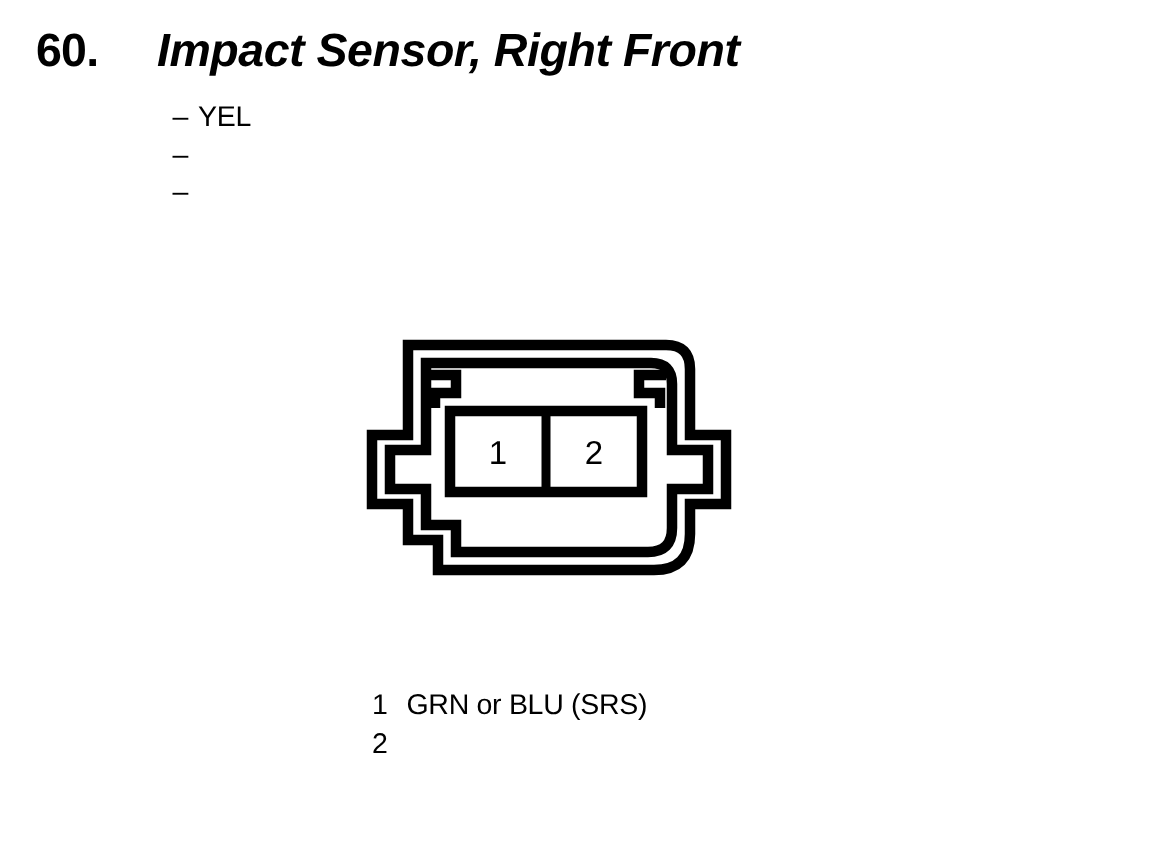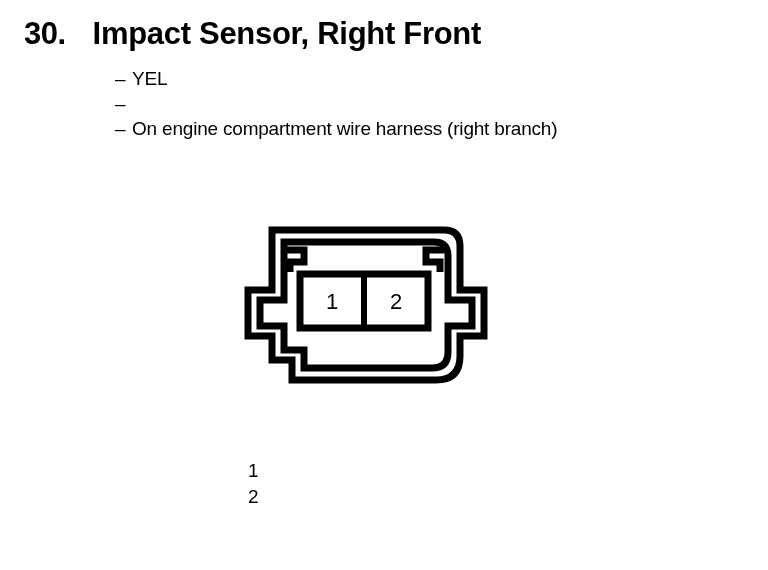--- a/index.html
+++ b/index.html
@@ -33,22 +33,23 @@
   .header-number {
     font-size: 31px;
     font-weight: bold;
     letter-spacing: -0.5px;
     white-space: pre;
   }
   .header-title {
     font-size: 31px;
     font-weight: bold;
     letter-spacing: -0.3px;
-    margin-left: 27px;
+    margin-left: 39px;
     white-space: pre;
+    font-style: italic;
   }
 
   
   .bullets {
     position: absolute;
     left: 115px;
     top: 66px;
     width: 640px;
   }
   .bullet-row {
@@ -102,35 +103,34 @@
   .legend-label {
     white-space: pre;
   }
 </style>
 </head>
 <body>
 
 <div class="page">
 
   <div class="header">
-    <span class="header-number">30.</span>
+    <span class="header-number">60.</span>
     <span class="header-title">Impact Sensor, Right Front</span>
   </div>
 
   <div class="bullets">
     <div class="bullet-row">
       <span class="bullet-dash">–</span>
       <span class="bullet-text">YEL</span>
     </div>
     <div class="bullet-row">
       <span class="bullet-dash">–</span>
     </div>
     <div class="bullet-row">
       <span class="bullet-dash">–</span>
-      <span class="bullet-text">On engine compartment wire harness (right branch)</span>
     </div>
   </div>
 
   <div class="connector-wrap">
     <svg class="connector-svg" width="270" height="200" viewBox="0 0 270 200" xmlns="http://www.w3.org/2000/svg">
 
       <path fill="none" stroke="#000000" stroke-width="7" stroke-linejoin="miter" stroke-linecap="butt" d="M 44,22
                L 216,22
                Q 232,22 232,38
                L 232,82
@@ -177,19 +177,20 @@
       <line x1="136" y1="66" x2="136" y2="120" stroke="#000000" stroke-width="6"></line>
 
       <text x="104" y="101" text-anchor="middle" font-family="Liberation Sans, sans-serif" font-size="22" fill="#000000">1</text>
       <text x="168" y="101" text-anchor="middle" font-family="Liberation Sans, sans-serif" font-size="22" fill="#000000">2</text>
     </svg>
   </div>
 
   <div class="legend">
     <div class="legend-row">
       <span class="legend-num">1</span>
+      <span class="legend-label">GRN or BLU (SRS)</span>
     </div>
     <div class="legend-row">
       <span class="legend-num">2</span>
     </div>
   </div>
 
 </div>
 
 </body></html>

